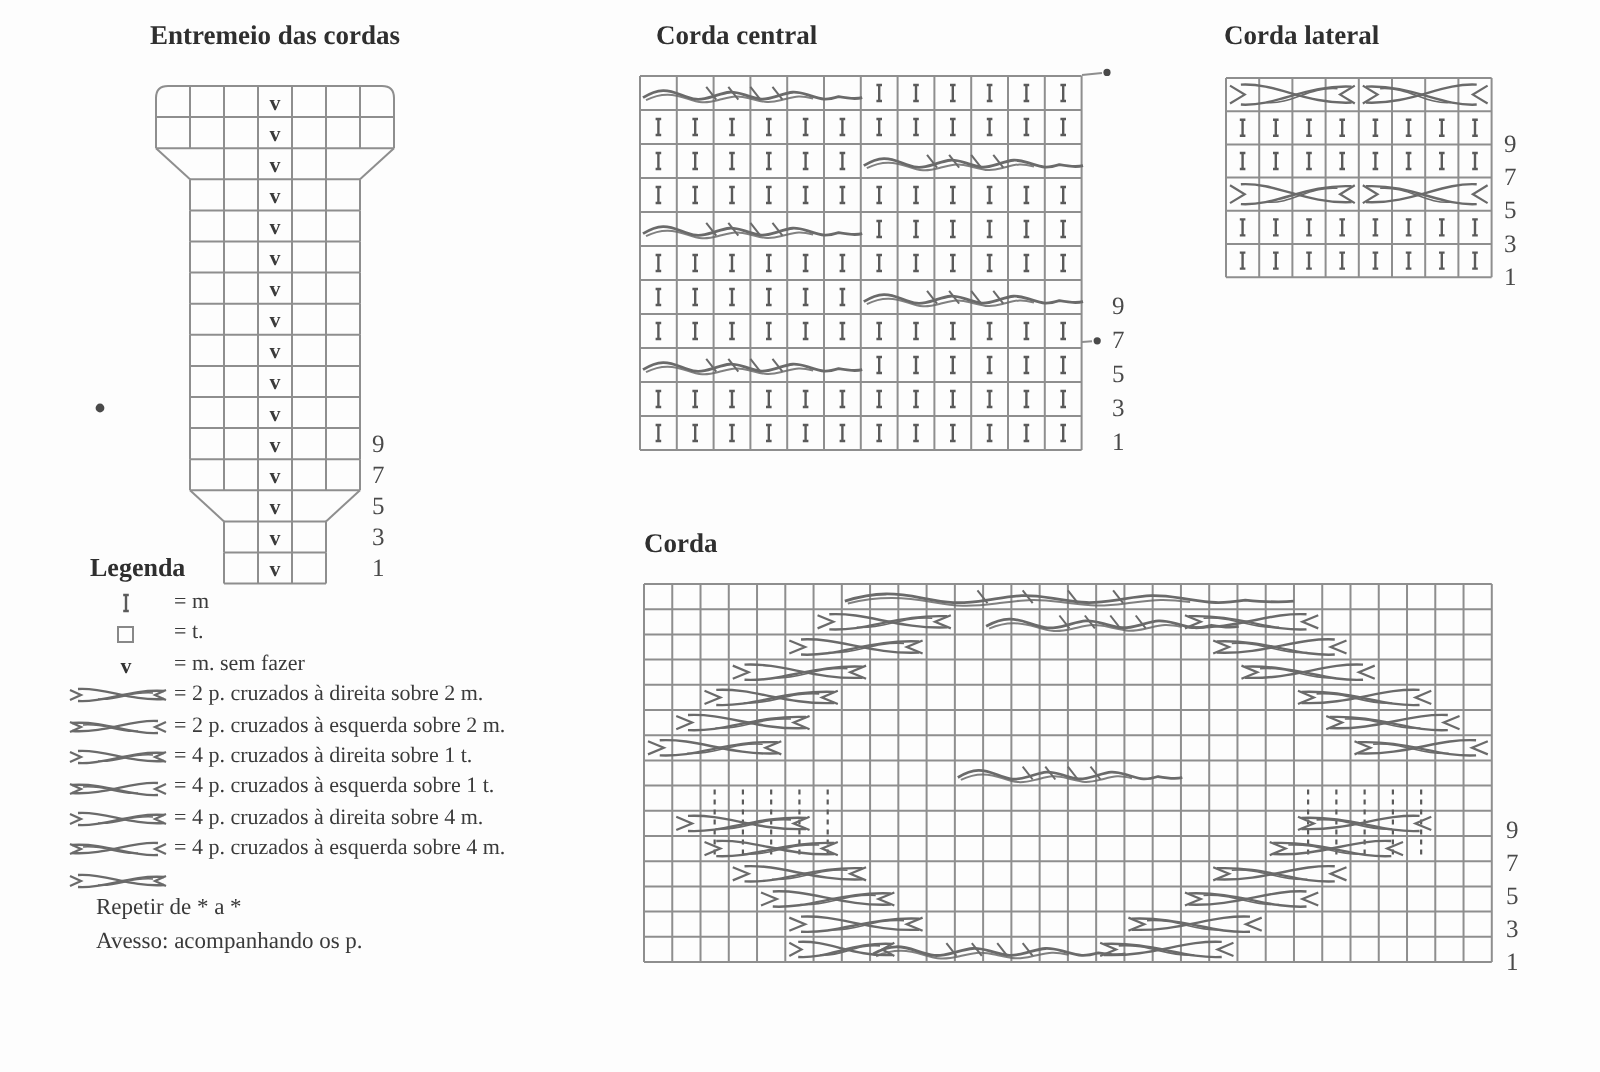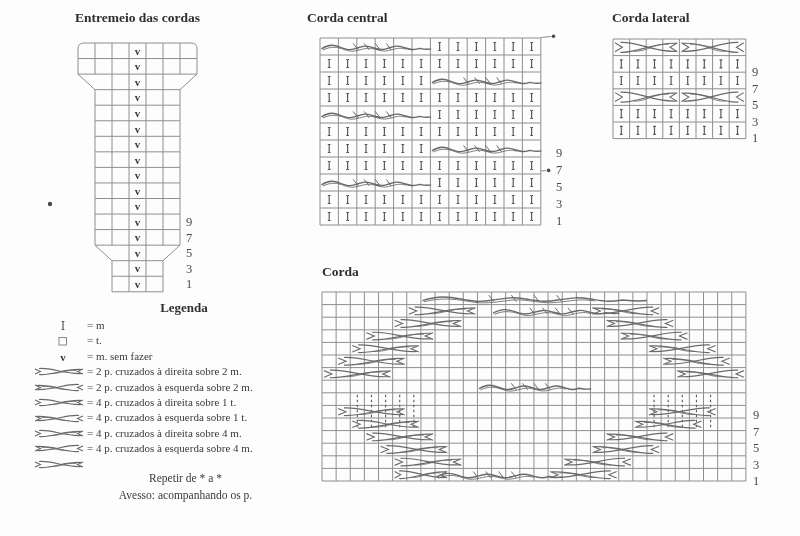--- a/index.html
+++ b/index.html
@@ -1,24 +1,24 @@
 <!DOCTYPE html>
 <html><head>
 <meta charset="utf-8">
 <style>
   html,body{margin:0;padding:0;background:#fff;}
   .page{position:relative;width:800px;height:536px;background:#fdfdfd;overflow:hidden;
         font-family:"Liberation Serif","DejaVu Serif",serif;}
   svg.overlay{position:absolute;left:0;top:0;}
   .chart-title{position:absolute;font-weight:bold;font-size:13.5px;color:#2f2f2f;white-space:nowrap;}
   #t-entremeio{left:75px;top:10px;}
-  #t-central{left:307px;top:10px;}
+  #t-central{left:328px;top:10px;}
   #t-lateral{left:612px;top:10px;}
   #t-pala{left:322px;top:264px;}
-  .legend{position:absolute;left:33px;top:300px;width:290px;text-align:center;}
+  .legend{position:absolute;left:33px;top:276px;width:290px;}
   .legend-title{font-weight:bold;font-size:13px;color:#2f2f2f;margin-left:12px;margin-bottom:2px;}
   .legend-item{display:flex;align-items:center;height:15.4px;}
   .legend-icon{flex:0 0 54px;width:54px;height:13px;display:flex;align-items:center;justify-content:center;}
   .legend-label{font-size:11px;color:#3a3a3a;white-space:nowrap;line-height:15.4px;}
   .legend-foot{font-size:11.5px;color:#3a3a3a;margin-left:15px;white-space:nowrap;}
   .legend-foot.first{margin-top:5px;}
 </style>
 </head>
 <body>
 

